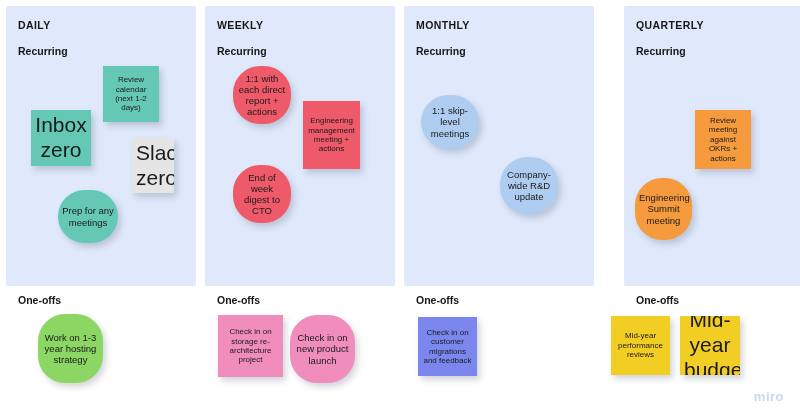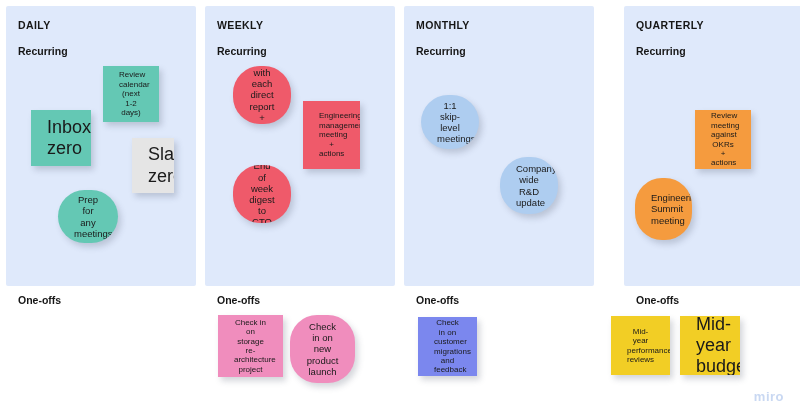--- a/index.html
+++ b/index.html
@@ -47,42 +47,42 @@
 
   .note {
     position: absolute;
     box-sizing: border-box;
     display: flex;
     align-items: center;
     justify-content: center;
     text-align: center;
     color: #1a1a1a;
     line-height: 1.18;
-    padding: 3px 16px;
+    padding: 3px 4px;
     box-shadow: 3px 4px 6px rgba(60,70,90,0.22);
     overflow: hidden;
   }
   .note span {
     display: block;
     width: 100%;
   }
 
   
   .teal   { background: #64c8b4; }
   .green  { background: #8cd663; }
   .red    { background: #ef5a6a; }
   .pink   { background: #f08dbd; }
   .lblue  { background: #aecdf0; }
   .dblue  { background: #7b87ee; }
   .orange { background: #f59b3e; }
   .yellow { background: #f2ce25; }
 
   .t-sm  { font-size: 8px; }
   .t-md  { font-size: 9.5px; border-radius: 27px; }
-  .t-lg  { font-size: 18px; }
+  .t-lg  { font-size: 21px; }
 
   .miro {
     position: absolute;
     right: 16px;
     bottom: 12px;
     font-size: 13px;
     font-weight: bold;
     letter-spacing: 0.5px;
     color: #c9d8f2;
     font-family: "Liberation Sans", sans-serif;
@@ -101,20 +101,23 @@
       <span>Review calendar (next 1-2 days)</span>
     </div>
     <div class="note teal t-lg" style="left: 31px; top: 110px; width: 60px; height: 56px; background: rgb(100, 200, 180);">
       <span>Inbox zero</span>
     </div>
     <div class="note teal t-lg" style="left: 132px; top: 138px; width: 42px; height: 55px; background: #e5e5e5;">
       <span>Slack zero</span>
     </div>
     <div class="note teal t-md" style="left: 58px; top: 190px; width: 60px; height: 53px; background: rgb(100, 200, 180);">
       <span>Prep for any meetings</span>
+    </div>
+    <div class="note green t-md" style="left: 38px; top: 314px; width: 65px; height: 69px; background: rgb(140, 214, 99);">
+      <span>Work on 1-3 year hosting strategy</span>
     </div>
     <div class="column" style="left: 205px; width: 190px;">
       <div class="col-title">WEEKLY</div>
       <div class="section-label label-recurring">Recurring</div>
       <div class="section-label label-oneoffs">One-offs</div>
     </div>
     <div class="note red t-md" style="left: 233px; top: 66px; width: 58px; height: 58px; background: rgb(239, 90, 106);">
       <span>1:1 with each direct report + actions</span>
     </div>
     <div class="note red t-sm" style="left: 303px; top: 101px; width: 57px; height: 68px; background: rgb(239, 90, 106);">

